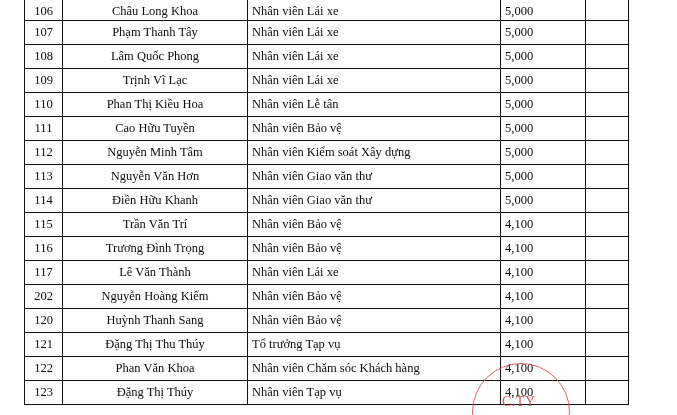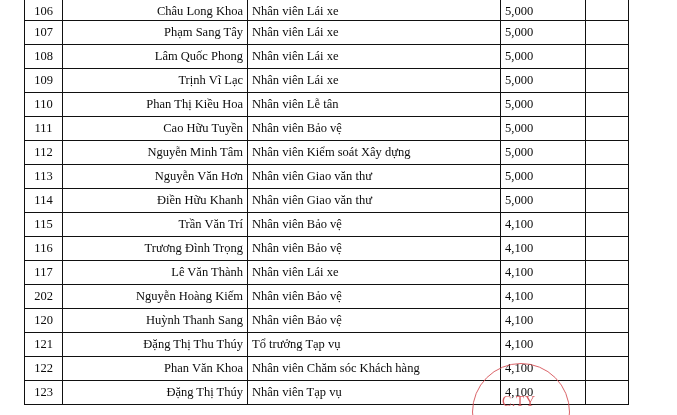--- a/index.html
+++ b/index.html
@@ -36,21 +36,21 @@
     border: 1px solid #111111;
     height: 23px;
     padding: 0 4px;
     font-size: 12.5px;
     line-height: 23px;
     vertical-align: middle;
     white-space: nowrap;
     overflow: hidden;
   }
   td.no   { text-align: center; }
-  td.name { text-align: right; padding-left: 7px; }
+  td.name { text-align: center; padding-left: 7px; }
   td.pos  { text-align: left; padding-left: 7px; }
   td.amt  { text-align: left; padding-right: 7px; }
   td.last { text-align: center; }
 
   
   tr.first td { height: 20px; line-height: 18px; vertical-align: bottom; border-top: none; }
 
   
   #stamp {
     position: absolute;
@@ -95,21 +95,21 @@
     <tbody>
         <tr class="first">
           <td class="no">106</td>
           <td class="name">Châu Long Khoa</td>
           <td class="pos">Nhân viên Lái xe</td>
           <td class="amt">5,000</td>
           <td class="last"></td>
         </tr>
         <tr>
           <td class="no">107</td>
-          <td class="name">Phạm Sang Tây</td>
+          <td class="name">Phạm Thanh Tây</td>
           <td class="pos">Nhân viên Lái xe</td>
           <td class="amt">5,000</td>
           <td class="last"></td>
         </tr>
         <tr>
           <td class="no">108</td>
           <td class="name">Lâm Quốc Phong</td>
           <td class="pos">Nhân viên Lái xe</td>
           <td class="amt">5,000</td>
           <td class="last"></td>

